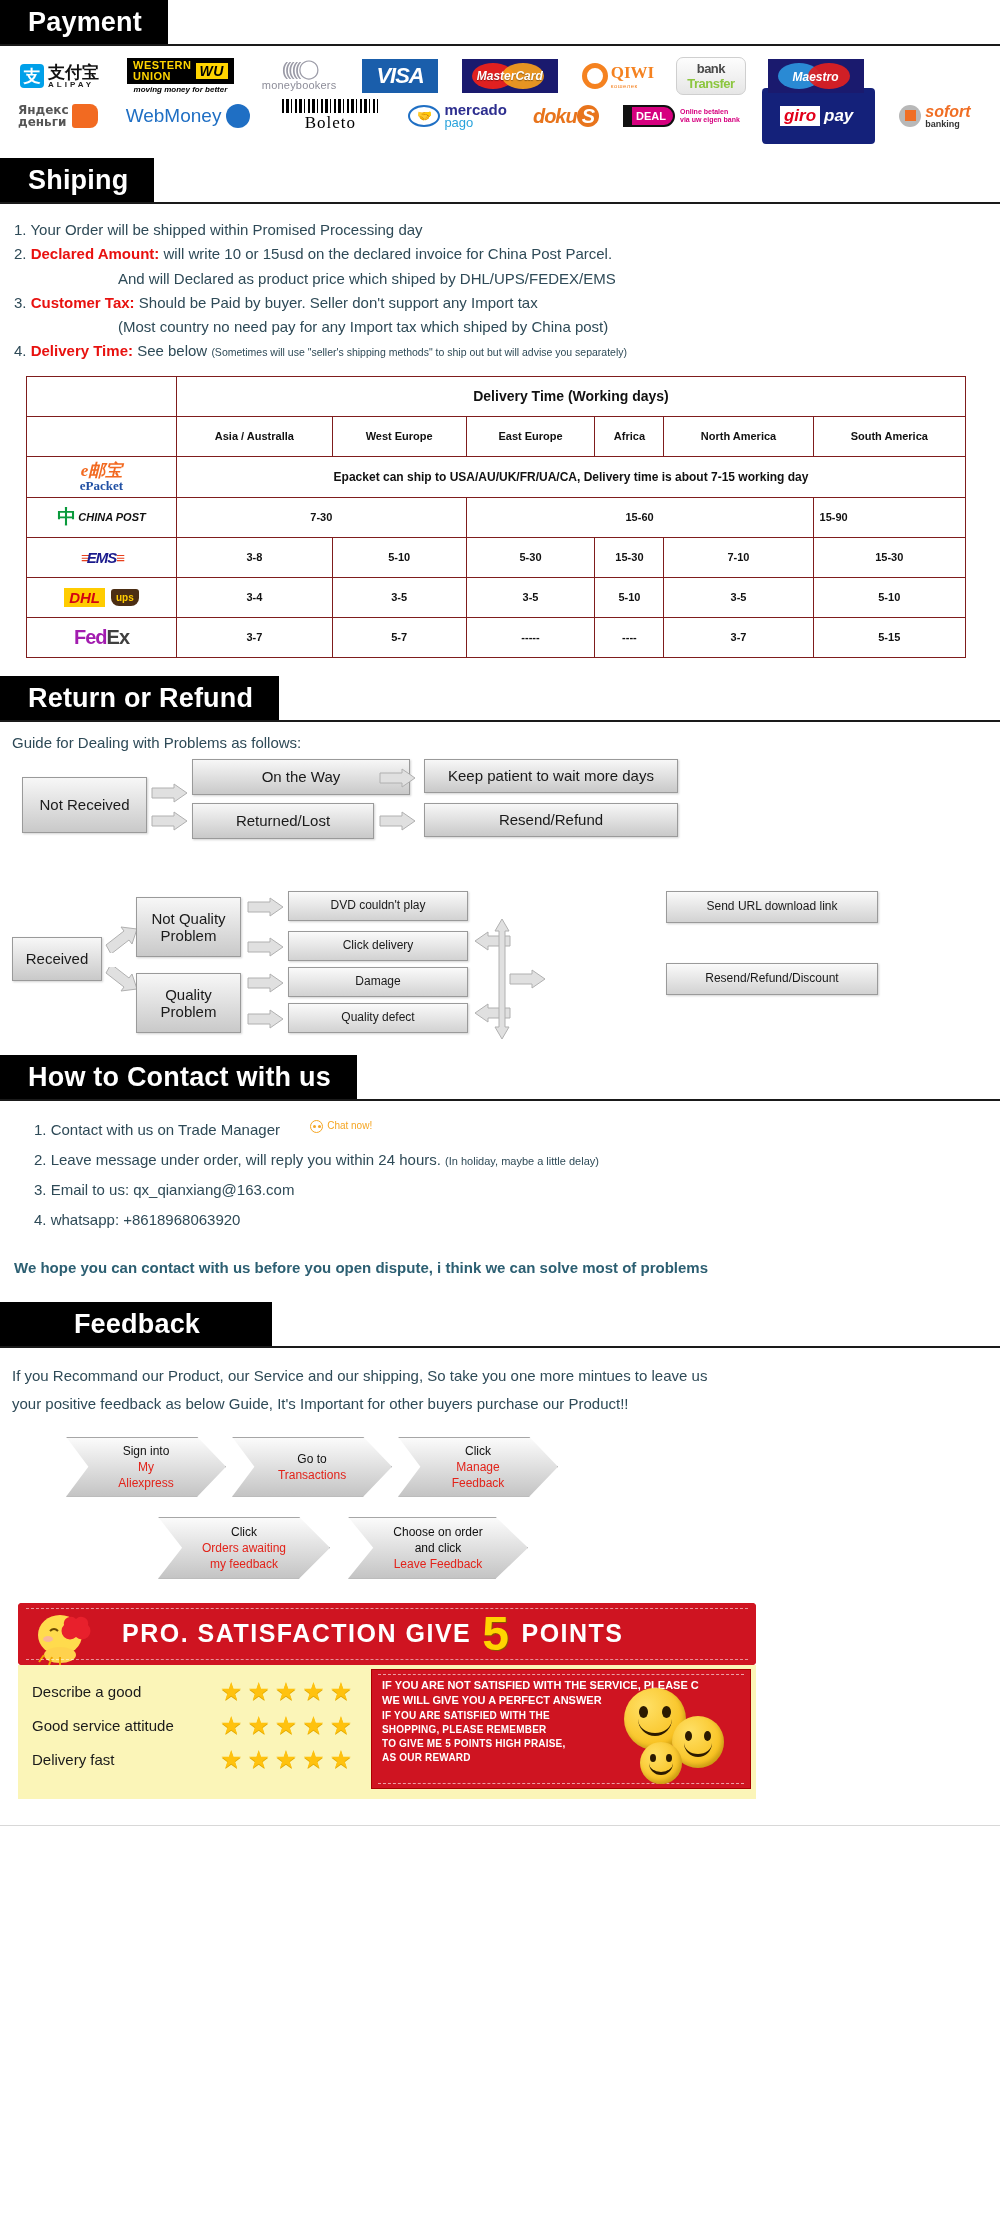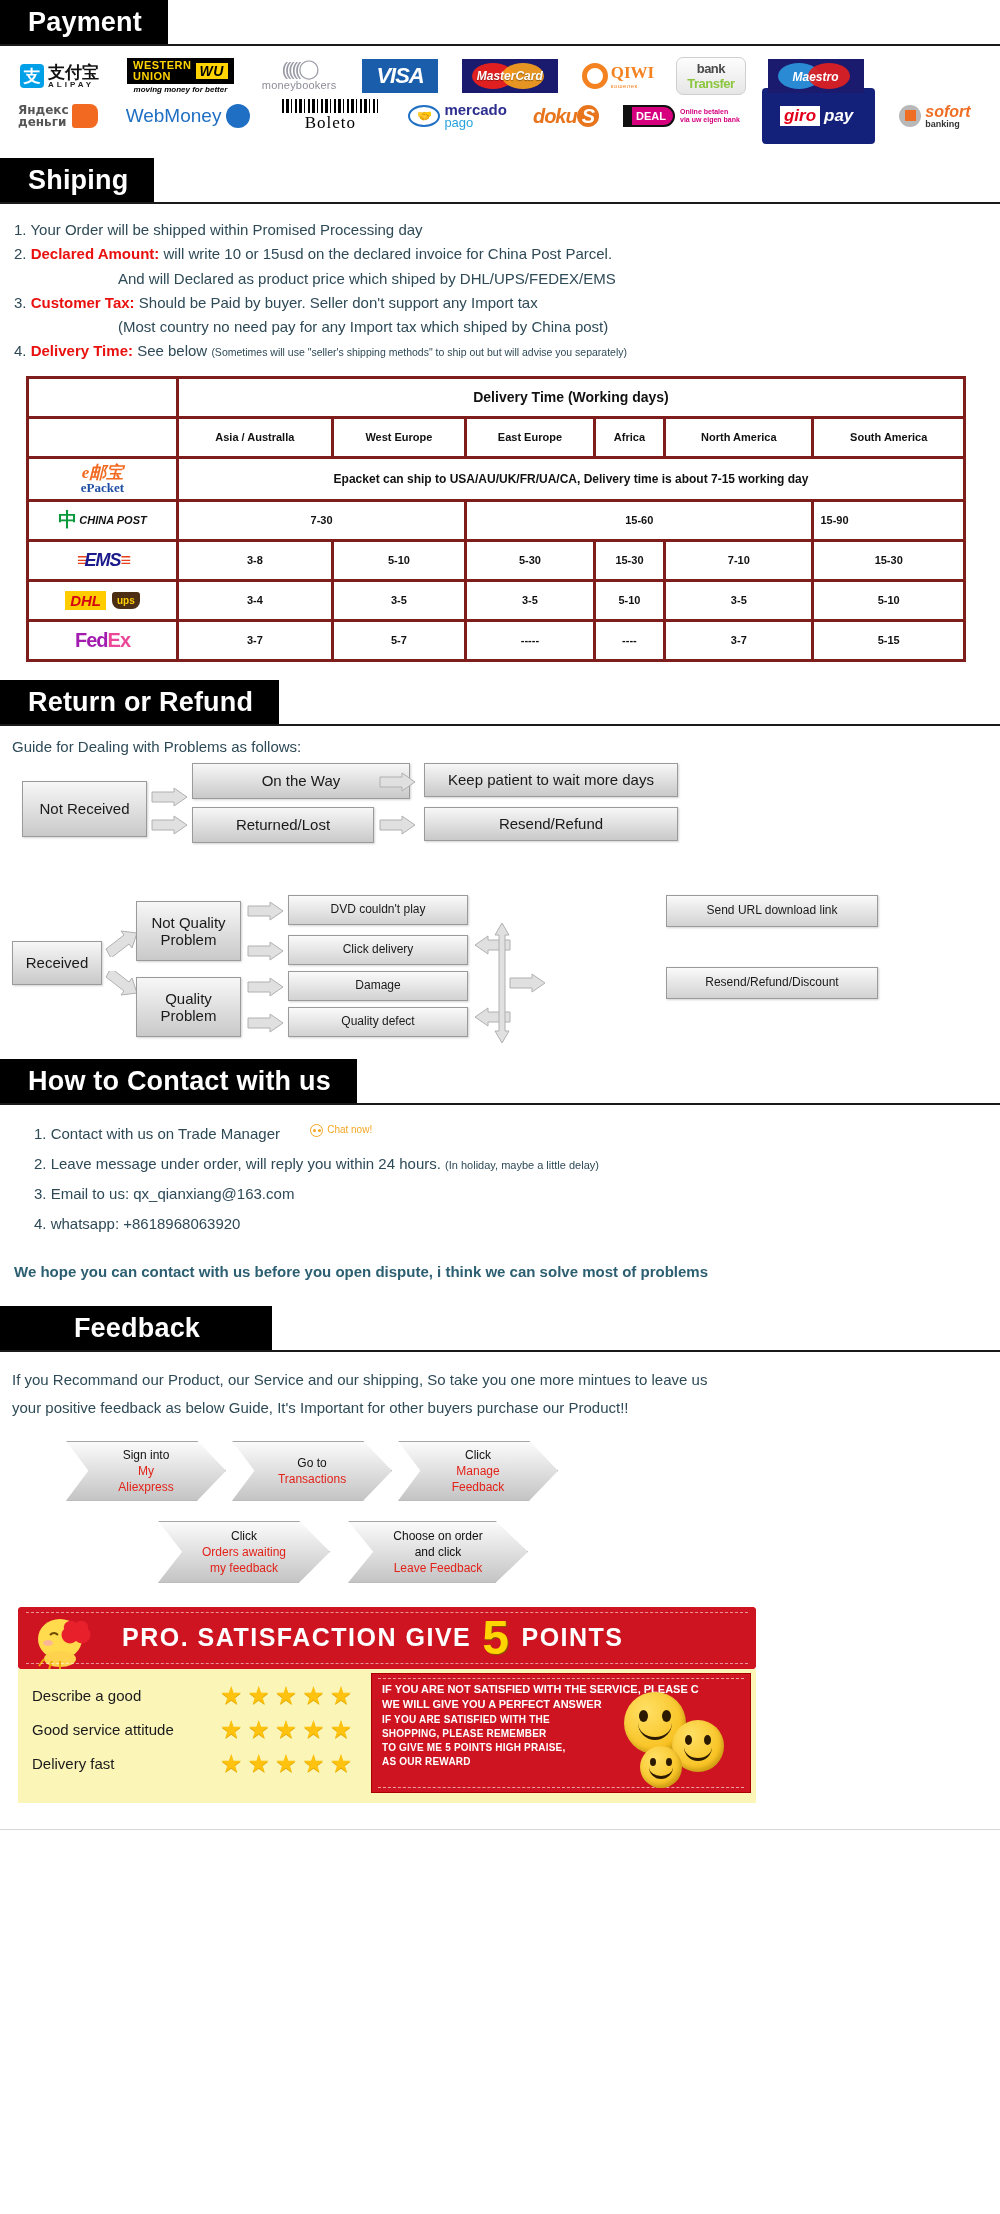--- a/index.html
+++ b/index.html
@@ -122,39 +122,39 @@
   
   .ship-list { padding:12px 14px 4px 14px; font-size:15px; line-height:1.62; }
   .ship-list .ln { white-space:nowrap; }
   .ship-list .lbl { color:#e8110f; font-weight:700; }
   .ship-list .ind { display:inline-block; width:104px; }
   .ship-list .small { font-size:10.5px; color:#2e4a57; }
 
   
   .dtable { margin:8px 20px 0 26px; border-collapse:collapse; width:940px;
             font-size:11px; font-weight:700; color:#111; }
-  .dtable td, .dtable th { border:3px solid #7f1d1d; text-align:center; padding:5px 3px; }
+  .dtable td, .dtable th { border:1px solid #7f1d1d; text-align:center; padding:5px 3px; }
   .dtable .hd-big { font-size:14px; font-weight:700; padding:8px 0; }
   .dtable .carrier { width:150px; height:40px; }
   .dtable .epk { font-size:12px; font-weight:700; }
   .dtable .lft { text-align:left; padding-left:6px; }
 
   .c-epacket { font-family:"Liberation Serif",serif; line-height:1; }
   .c-epacket .e1 { color:#f26a21; font-size:17px; font-style:italic; font-weight:700;}
   .c-epacket .e2 { color:#1f4fa3; font-size:13px; font-weight:700;}
   .c-post { display:flex;align-items:center;justify-content:center;gap:4px;}
   .c-post .mark { color:#0a9a3c; font-size:19px; font-weight:900; letter-spacing:-2px;}
   .c-post .tx { font-size:11px; font-style:italic; font-weight:700; color:#111;}
-  .c-ems { color:#1a1a8c; font-size:18px; font-weight:900; font-style:italic; letter-spacing:-1px;}
+  .c-ems { color:#1a1a8c; font-size:15px; font-weight:900; font-style:italic; letter-spacing:-1px;}
   .c-ems .bars { color:#e8401c; letter-spacing:-3px;}
   .c-dhl { display:flex;align-items:center;justify-content:center;gap:6px;}
   .c-dhl .dhl { background:#fc0; color:#d40511; font-size:15px; font-weight:900; font-style:italic; padding:1px 5px;}
   .c-dhl .ups { background:#4b2e14; color:#fc0; font-size:10px; font-weight:800; padding:3px 5px; border-radius:3px 3px 8px 8px;}
   .c-fedex { font-size:20px; font-weight:800; letter-spacing:-1px;}
-  .c-fedex .a { color:#a21caf; } .c-fedex .b { color:#ec4899; }
+  .c-fedex .a { color:#a21caf; } .c-fedex .b { color:#404040; }
 
   
   .flow { position:relative; }
   .guide-tx { padding:10px 10px 4px 12px; font-size:15px; }
   .fbox {
     position:absolute;
     background:linear-gradient(#f7f7f7,#c9c9c9);
     border:1px solid #9a9a9a;
     display:flex; align-items:center; justify-content:center; text-align:center;
     color:#1a1a1a; font-size:15px; line-height:1.15;

